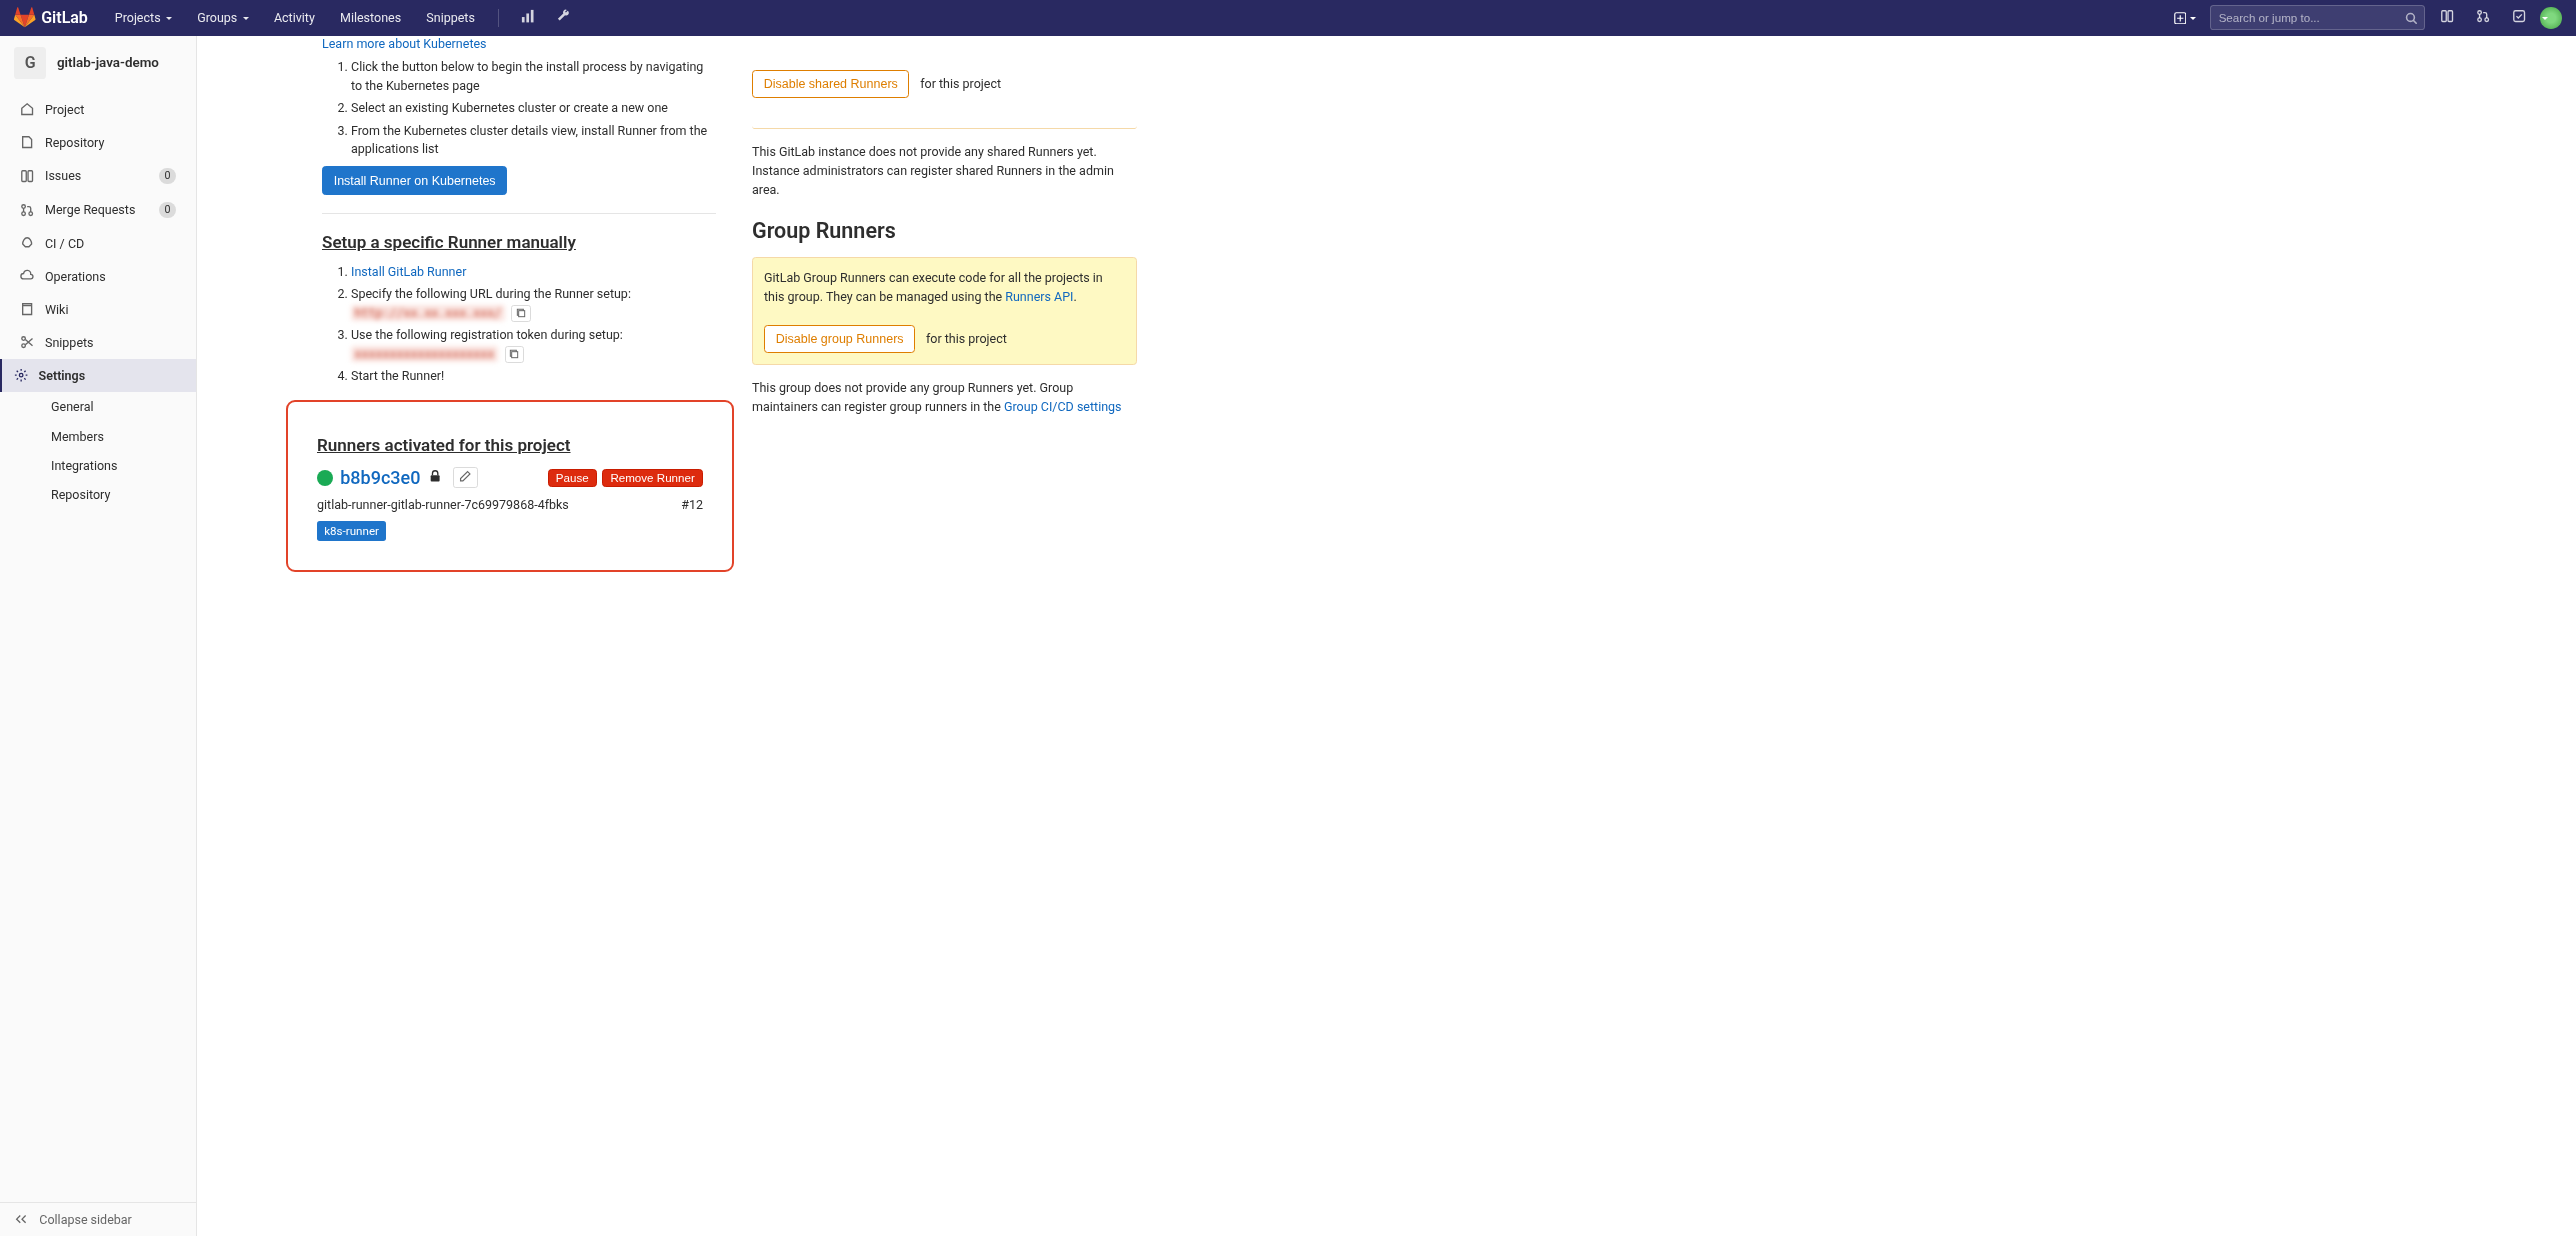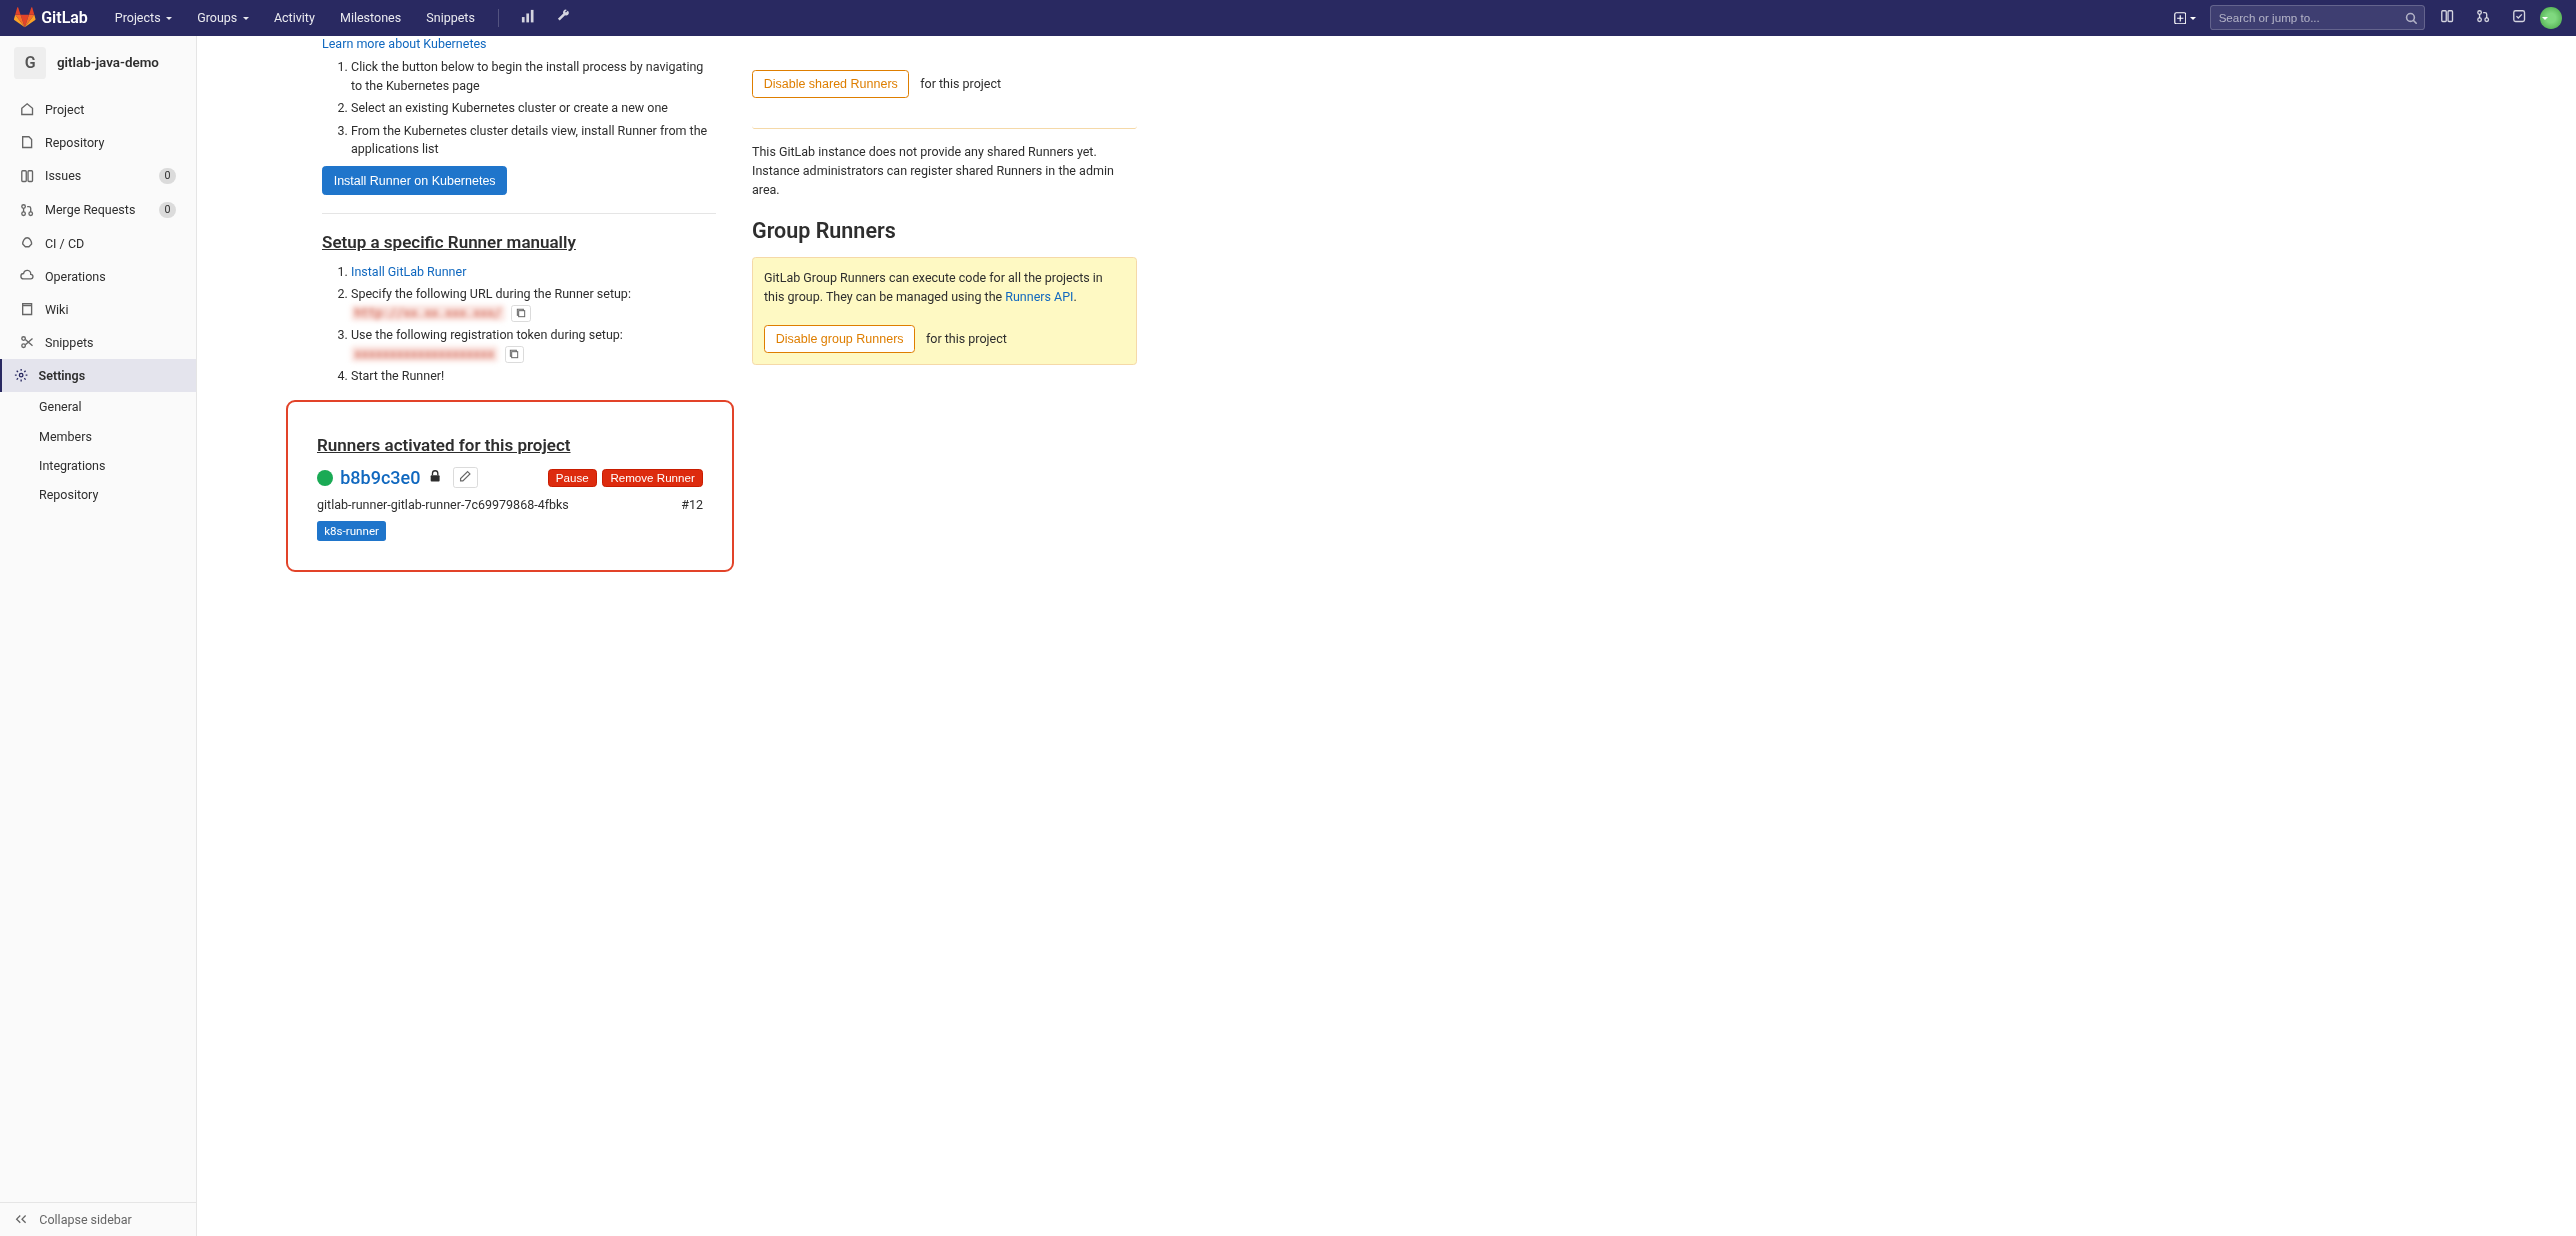--- a/index.html
+++ b/index.html
@@ -23,21 +23,21 @@
 
 .sidebar { position: fixed; top: 36px; left: 0; bottom: 0; width: 197px; background: #fafafa; border-right: 0.9px solid #e5e5e5; display: flex; flex-direction: column; }
 .project-header { padding: 10.7px 14.3px; display: flex; align-items: center; gap: 10.7px; font-weight: 600; font-size: 13.4px; }
 .project-avatar { width: 32px; height: 32px; border-radius: 3.6px; background: #eee; display: flex; align-items: center; justify-content: center; font-size: 16px; color: #555; }
 .sidebar-nav { flex: 1; overflow-y: auto; padding: 3.6px 0; }
 .side-item { display: flex; align-items: center; gap: 10.7px; padding: 9px 20px; color: #2e2e2e; cursor: pointer; font-size: 12.5px; }
 .side-item.active { background: #e4e4ed; font-weight: 600; border-left: 2.7px solid #292961; padding-left: 11.6px; }
 .side-item .icon { width: 14.3px; height: 14.3px; color: #666; flex-shrink: 0; }
 .side-item.active .icon { color: #292961; }
 .badge-count { margin-left: auto; background: #dbdbdb; color: #2e2e2e; border-radius: 9px; min-width: 16px; height: 16px; font-size: 10.7px; display: flex; align-items: center; justify-content: center; padding: 0 5.4px; }
-.sub-items { padding-left: 0; }
+.sub-items { padding-left: 12px; }
 .sub-item { padding: 7.2px 14.3px 7.2px 39px; font-size: 12.5px; color: #2e2e2e; cursor: pointer; }
 .collapse-bar { border-top: 0.9px solid #e5e5e5; padding: 9px 14.3px; display: flex; align-items: center; gap: 10.7px; color: #666; cursor: pointer; font-size: 12.5px; }
 
 
 .main { margin-left: 197px; margin-top: 36px; padding: 0 14.3px 36px 125px; display: flex; gap: 36px; }
 .col-left { width: 394px; }
 .col-right { width: 385px; }
 
 .link { color: #1068bf; cursor: pointer; text-decoration: none; }
 
@@ -284,15 +284,16 @@
     </div>
     <p style="line-height:1.5">This GitLab instance does not provide any shared Runners yet. Instance administrators can register shared Runners in the admin area.</p>
     <h2 class="big-title">Group Runners</h2>
     <div class="alert-warning">
       <p><span>GitLab Group Runners can execute code for all the projects in this group. They can be managed using the </span><a class="link"><span>Runners API</span></a>.</p>
       <div class="inline-row" style="margin-top:18px">
         <button class="btn btn-outline-warning">Disable group Runners</button>
         <span>for this project</span>
       </div>
     </div>
+    <p style="line-height:1.5"><span>This group does not provide any group Runners yet. Group maintainers can register group runners in the </span><a class="link">Group CI/CD settings</a></p>
   </div>
 </div>
 
 
 </body></html>

